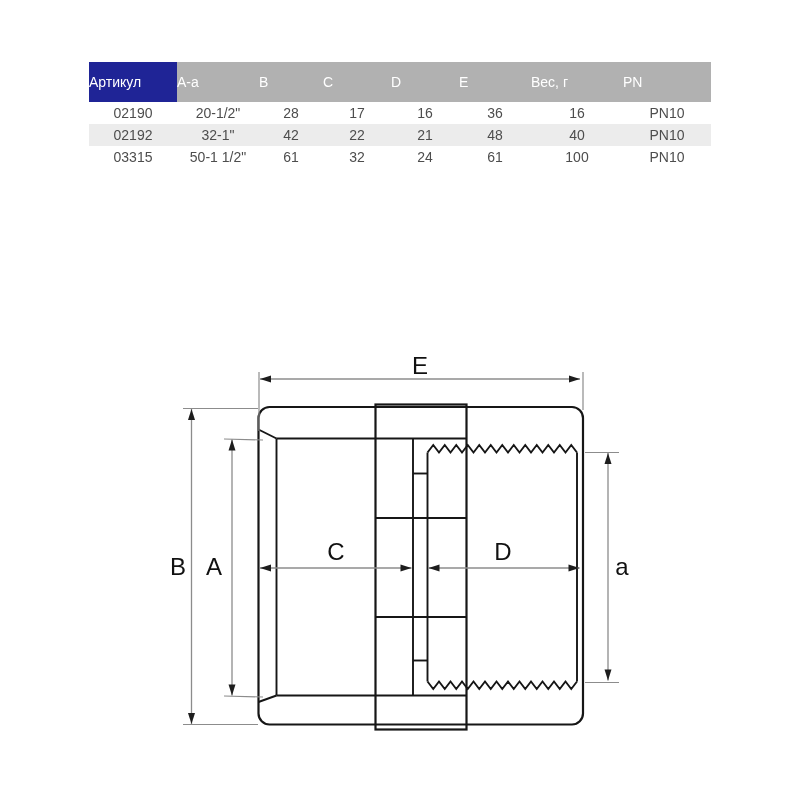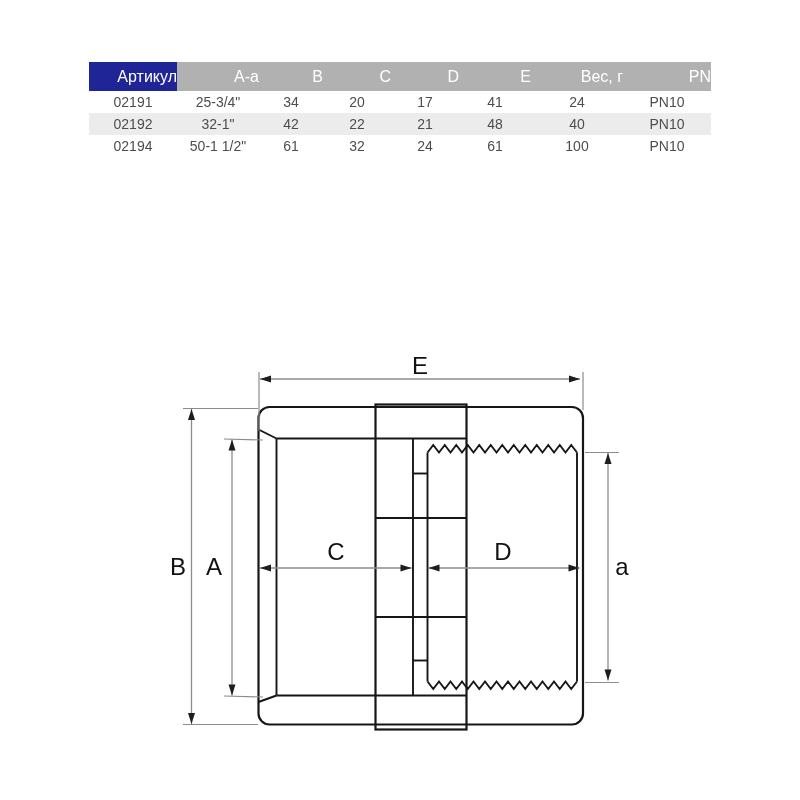--- a/index.html
+++ b/index.html
@@ -15,23 +15,23 @@
     width:800px;height:800px;background:#ffffff;position:relative;
     font-family:"Liberation Sans", sans-serif;
     overflow:hidden;
   }
   
   table.spec{
     position:absolute;left:89px;top:62px;width:622px;
     border-collapse:collapse;table-layout:fixed;
   }
   table.spec th{
-    height:29px;font-size:16px;font-weight:normal;
+    height:40px;font-size:14px;font-weight:normal;
     color:#ffffff;background:var(--header-gray);
-    text-align:right;vertical-align:middle;padding:0;
+    text-align:left;vertical-align:middle;padding:0;
   }
   table.spec th.col-art{
     background:var(--header-blue);
     box-shadow:0 3px 0 var(--header-blue);
   }
   table.spec td{
     height:22px;font-size:14px;color:var(--cell-text);
     text-align:center;vertical-align:middle;padding:0;
     background:#ffffff;
   }
@@ -67,41 +67,41 @@
       <th>B</th>
       <th>C</th>
       <th>D</th>
       <th>E</th>
       <th>Вес, г</th>
       <th>PN</th>
     </tr>
   </thead>
   <tbody>
     <tr>
-      <td>02191</td>
-        <td>25-3/4"</td>
-        <td>34</td>
-        <td>20</td>
+      <td>02190</td>
+        <td>20-1/2"</td>
+        <td>28</td>
         <td>17</td>
-        <td>41</td>
-        <td>24</td>
+        <td>16</td>
+        <td>36</td>
+        <td>16</td>
         <td>PN10</td>
     </tr>
     <tr>
       <td>02192</td>
         <td>32-1"</td>
         <td>42</td>
         <td>22</td>
         <td>21</td>
         <td>48</td>
         <td>40</td>
         <td>PN10</td>
     </tr>
     <tr>
-      <td>02194</td>
+      <td>03315</td>
         <td>50-1 1/2"</td>
         <td>61</td>
         <td>32</td>
         <td>24</td>
         <td>61</td>
         <td>100</td>
         <td>PN10</td>
     </tr>
   </tbody>
 </table>

